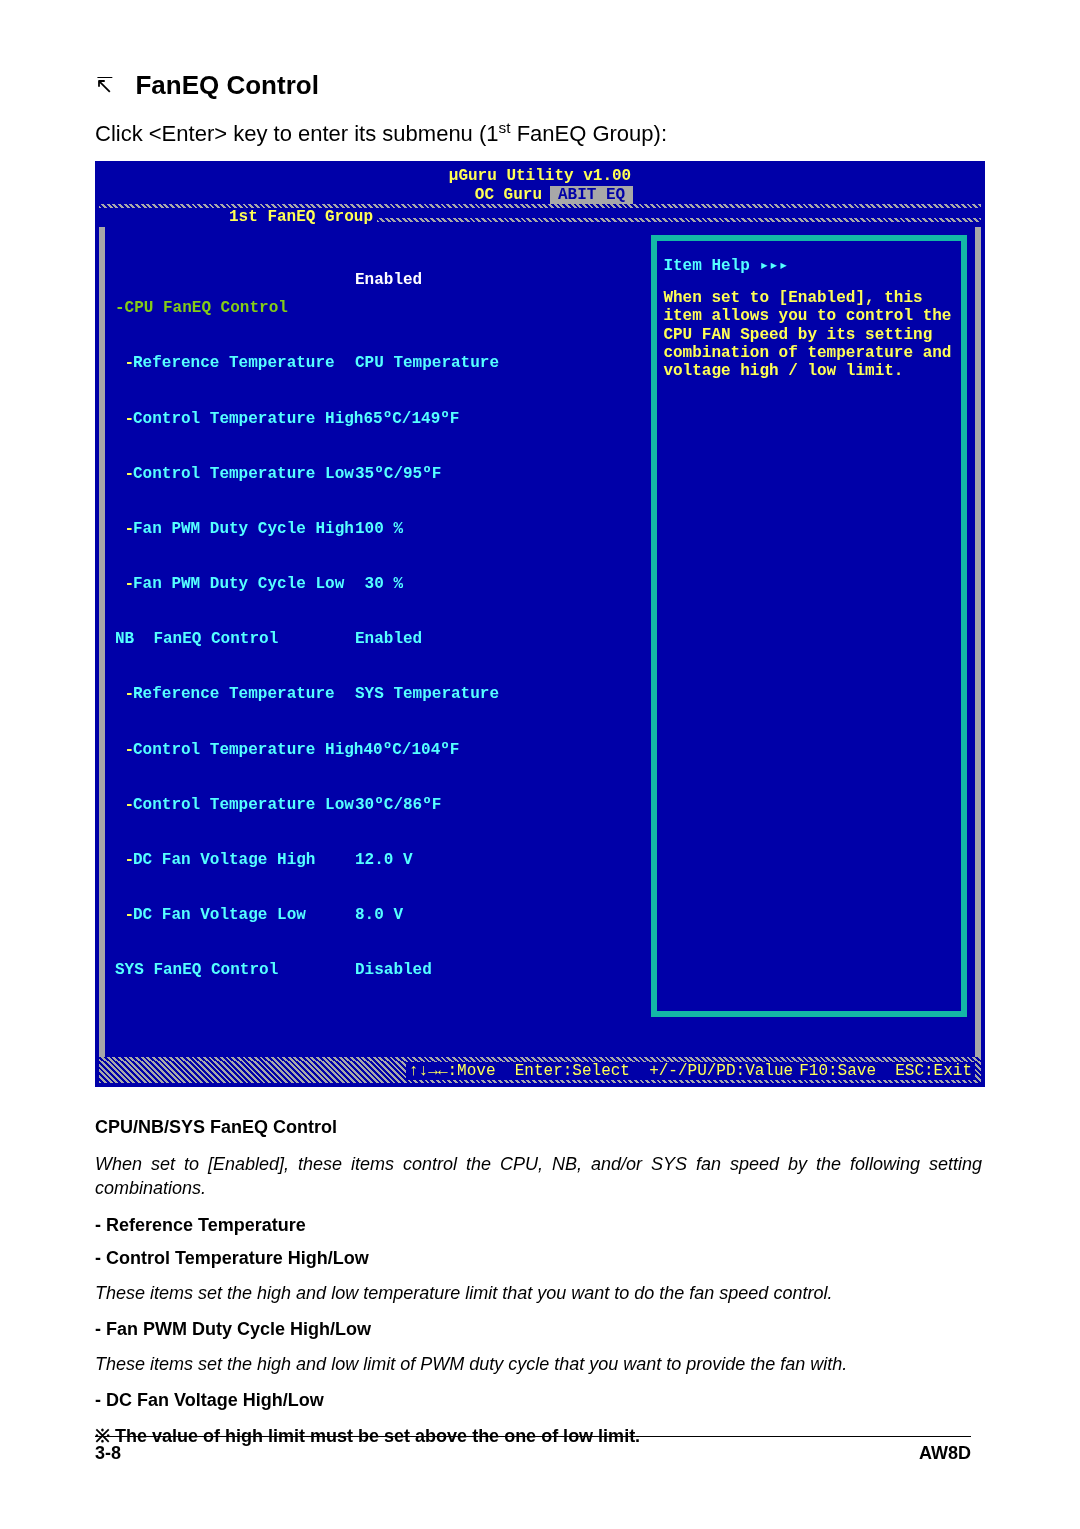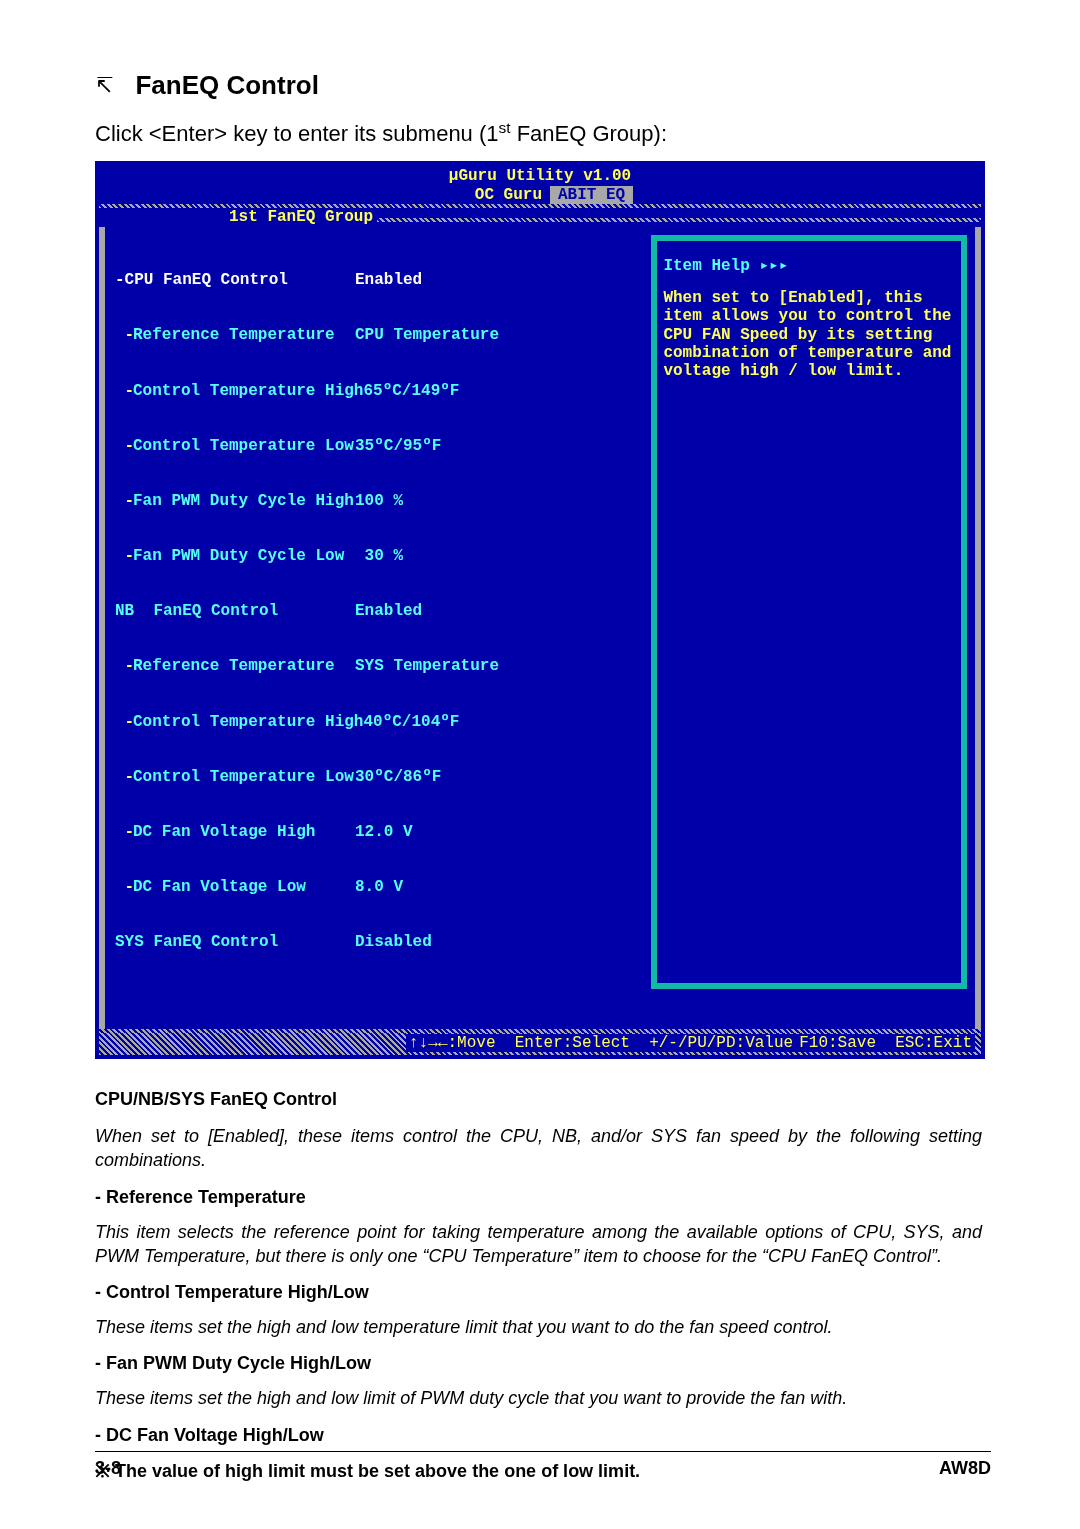--- a/index.html
+++ b/index.html
@@ -90,21 +90,21 @@
     .bios-left {
       flex: 0 0 62%;
       padding: 0 10px;
       white-space: pre;
     }
     .bios-left .row {
       display: flex;
     }
     .bios-left .label { flex: 0 0 240px; }
     .bios-left .value { color: #55ffff; }
-    .highlight-label { color: #ffffff; }
+    .highlight-label { color: #84cc16; margin-top: 28px; }
     .highlight-value { color: #ffffff; }
     .dash { color: #ffff55; display:inline-block; width:18px; }
     .bios-right {
       flex: 1;
       border: 6px solid #14b8a6;
       margin: 0 8px 0 7px;
       padding: 16px 6px;
       color: #ffff55;
     }
     .bios-right .help-title {
@@ -121,21 +121,21 @@
     }
     .bios-footer span { background:#0000a8; padding:0 3px; white-space: pre; }
     
     .doc-body { margin-top: 30px; font-size: 18px; }
     .doc-body h3 { font-size: 18px; font-weight:700; margin: 0 0 14px 0; }
     .doc-body p { margin: 0 3px 14px 0; text-align: justify; line-height: 1.35; font-style: italic; }
     .sub-h { font-weight:700; margin: 0 0 12px 0; }
     .note-h { font-weight:700; margin: 0 0 12px 0; }
     .footer-line {
       position: absolute;
-      left: 95px; right: 89px; bottom: 65px;
+      left: 95px; right: 109px; bottom: 65px;
       border-top: 1.5px solid #000;
       padding-top: 6px;
       display: flex;
       justify-content: space-between;
       font-weight:700;
       font-size: 18px;
     }
   </style>
 </head>
 <body>
@@ -191,21 +191,20 @@
       <span>↑↓→←:Move  Enter:Select  +/-/PU/PD:Value</span>
       <span>F10:Save  ESC:Exit</span>
     </div>
   </div>
 
   <div class="doc-body">
     <h3>CPU/NB/SYS FanEQ Control</h3>
     <p>When set to [Enabled], these items control the CPU, NB, and/or SYS fan speed by the following setting combinations.</p>
 
     <div class="sub-h">-   Reference Temperature</div>
-    <p>This item selects the reference point for taking temperature among the available options of CPU, SYS, and PWM Temperature, but there is only one “CPU Temperature” item to choose for the “CPU FanEQ Control”.</p>
 
     <div class="sub-h">-   Control Temperature High/Low</div>
     <p>These items set the high and low temperature limit that you want to do the fan speed control.</p>
 
     <div class="sub-h">-   Fan PWM Duty Cycle High/Low</div>
     <p>These items set the high and low limit of PWM duty cycle that you want to provide the fan with.</p>
 
     <div class="sub-h">-   DC Fan Voltage High/Low</div>
 
     <div class="note-h">※  The value of high limit must be set above the one of low limit.</div>

